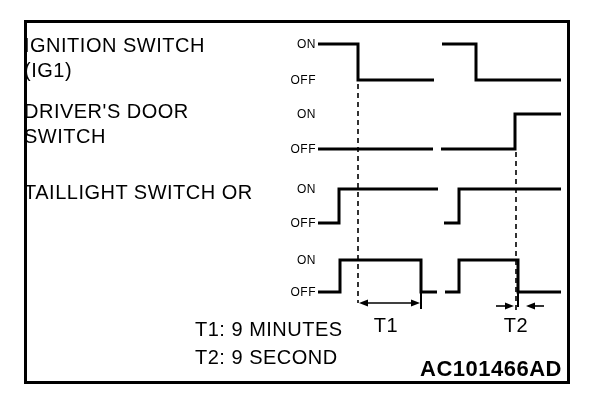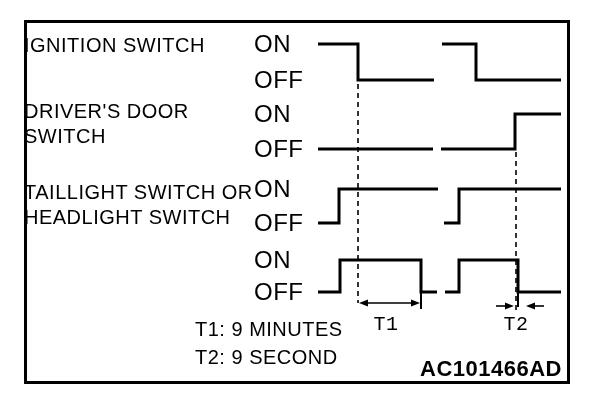--- a/index.html
+++ b/index.html
@@ -13,26 +13,26 @@
     position:absolute; left:24px; top:20px; width:546px; height:364px;
     border:3px solid #000; box-sizing:border-box;
   }
   svg.waves { position:absolute; left:0; top:0; width:608px; height:404px; }
   .rowlabel {
     position:absolute; left:24px;
     font-size:20px; line-height:25px; letter-spacing:0.5px;
     white-space:nowrap;
   }
   .lvl {
-    position:absolute; width:62px; text-align:left;
-    font-size:24px; line-height:24px; height:24px; letter-spacing:0.5px;
+    position:absolute; width:62px; text-align:right;
+    font-size:12px; line-height:24px; height:24px; letter-spacing:0.5px;
   }
   .tlabel {
     position:absolute; width:60px; text-align:center;
-    font-size:20px; line-height:22px; letter-spacing:0.5px;font-family:Liberation Mono, monospace;
+    font-size:20px; line-height:22px; letter-spacing:0.5px;
   }
   .note {
     position:absolute; left:195px;
     font-size:20px; line-height:22px; letter-spacing:0.5px; white-space:nowrap;
   }
   .figcode {
     position:absolute; left:400px; top:356px; width:162px; text-align:right;
     font-size:22px; font-weight:bold; letter-spacing:0.5px;
   }
 </style>
@@ -60,28 +60,28 @@
       <polygon points="359,303 368,299.5 368,306.5" fill="#000000"></polygon>
       <polygon points="420,303 411,299.5 411,306.5" fill="#000000"></polygon>
       <line x1="496" y1="306" x2="511" y2="306" stroke="#000000" stroke-width="1.6"></line>
       <polygon points="514,306 505,302.5 505,309.5" fill="#000000"></polygon>
       <line x1="529" y1="306" x2="544" y2="306" stroke="#000000" stroke-width="1.6"></line>
       <polygon points="526,306 535,302.5 535,309.5" fill="#000000"></polygon>
     </svg>
 
   <div class="rowlabel" style="top:33px">
     <div>IGNITION SWITCH</div>
+    <div>(IG1)</div>
   </div>
   <div class="rowlabel" style="top:99px">
     <div>DRIVER'S DOOR</div>
     <div>SWITCH</div>
   </div>
   <div class="rowlabel" style="top:180px">
     <div>TAILLIGHT SWITCH OR</div>
-    <div>HEADLIGHT SWITCH</div>
   </div>
 
   <div class="lvl" style="left:254px; top:32px">ON</div>
   <div class="lvl" style="left:254px; top:68px">OFF</div>
   <div class="lvl" style="left:254px; top:102px">ON</div>
   <div class="lvl" style="left:254px; top:137px">OFF</div>
   <div class="lvl" style="left:254px; top:177px">ON</div>
   <div class="lvl" style="left:254px; top:211px">OFF</div>
   <div class="lvl" style="left:254px; top:248px">ON</div>
   <div class="lvl" style="left:254px; top:280px">OFF</div>

